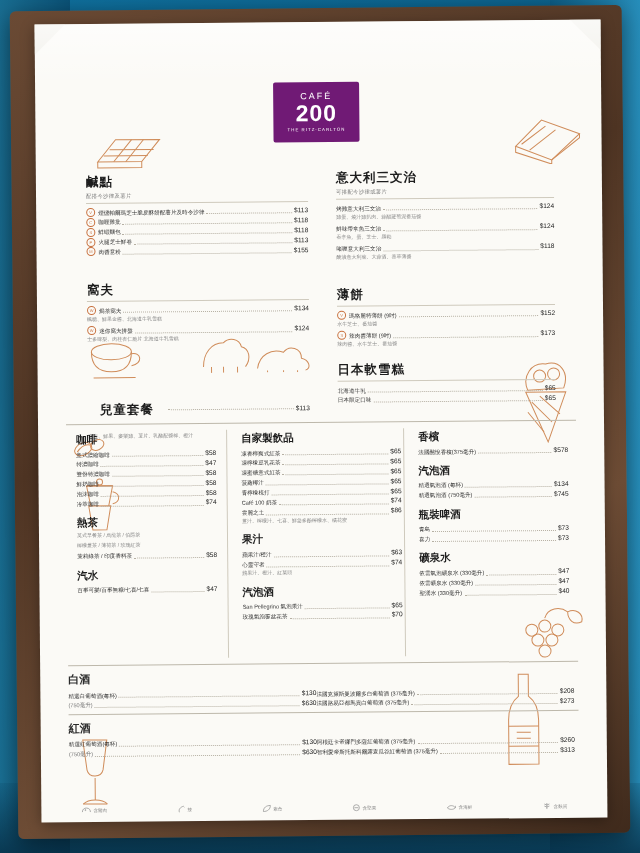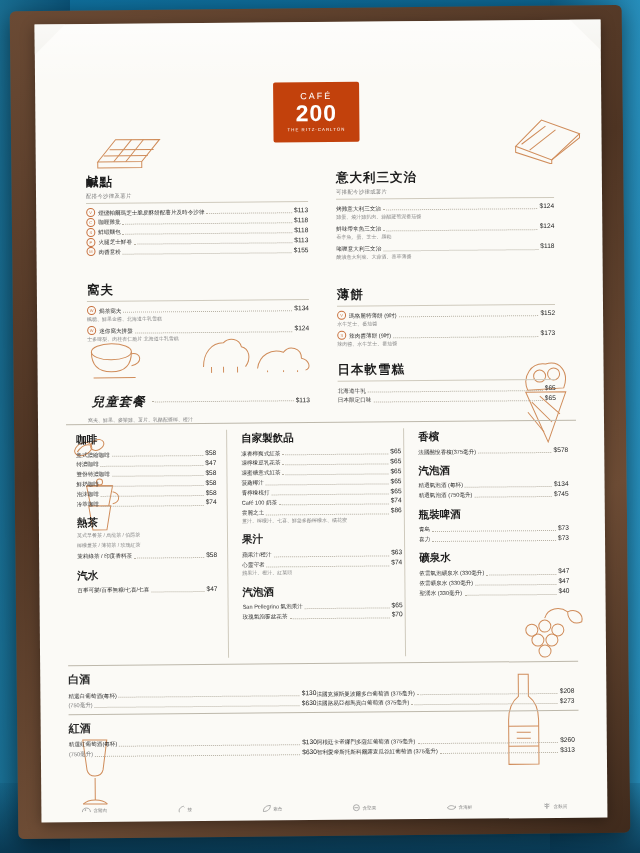--- a/index.html
+++ b/index.html
@@ -61,21 +61,21 @@
   .c-tr{right:-24px;top:-24px;}
 
   .inner{
     position:absolute;left:0;top:0;width:566px;height:798px;
     padding:0;color:#2b2b2b;
   }
 
   
   .logo{
     position:absolute;left:238px;top:60px;width:86px;height:60px;
-    background:#c2410c;color:#fff;border-radius:2px;
+    background:#701a75;color:#fff;border-radius:2px;
     display:flex;flex-direction:column;align-items:center;justify-content:center;
     line-height:1;
   }
   .logo .l1{font-size:9px;letter-spacing:2px;}
   .logo .l2{font-size:23px;font-weight:bold;letter-spacing:1px;margin-top:1px;}
   .logo .l3{font-size:4.4px;letter-spacing:1px;margin-top:3px;}
 
   
   .sec-h{
     font-size:12.5px;font-weight:bold;color:#1d1d1d;letter-spacing:1px;
@@ -305,21 +305,21 @@
         <span class="nm">迷你窩夫拼盤</span>
         <span class="dots"></span>
         <span class="pr">$124</span>
       </div>
       <div class="desc">士多啤梨、肉桂杏仁脆片
 北海道牛乳雪糕</div>
     </div>
 
     <div class="blk" id="blk-kids">
       <div class="row" style="align-items:center;">
-        <span class="sec-h" style="margin:4px;font-style:italic;">兒童套餐</span>
+        <span class="sec-h" style="margin:12px;">兒童套餐</span>
         <span class="dots"></span>
         <span class="pr">$113</span>
       </div>
       <div class="desc">窩夫、鮮果、麥樂雞、薯片、乳酪配醬檸、橙汁</div>
     </div>
 
     <div class="blk" id="blk-sand">
       <div class="sec-h">意大利三文治</div>
       <div class="sec-sub">可搭配今沙律或薯片</div>
       <div class="rule"></div>

